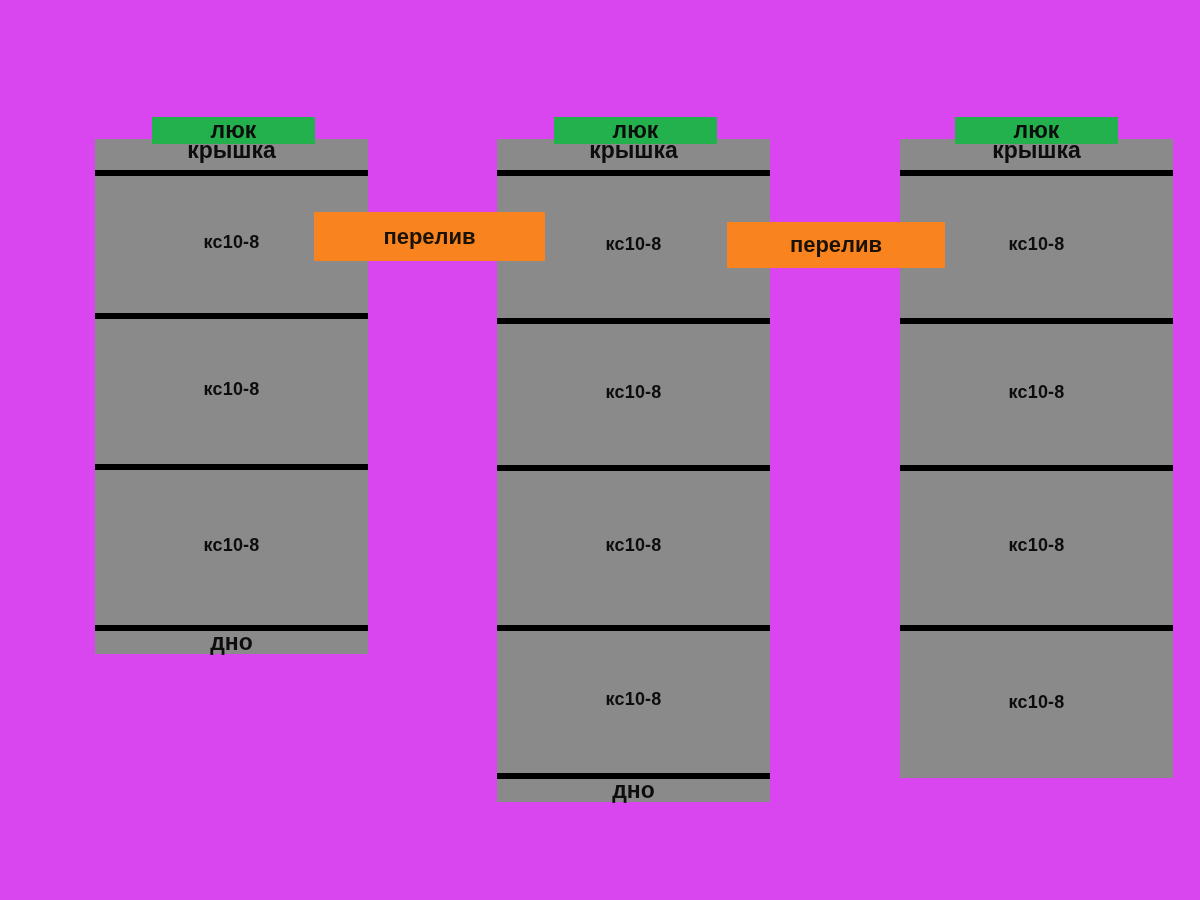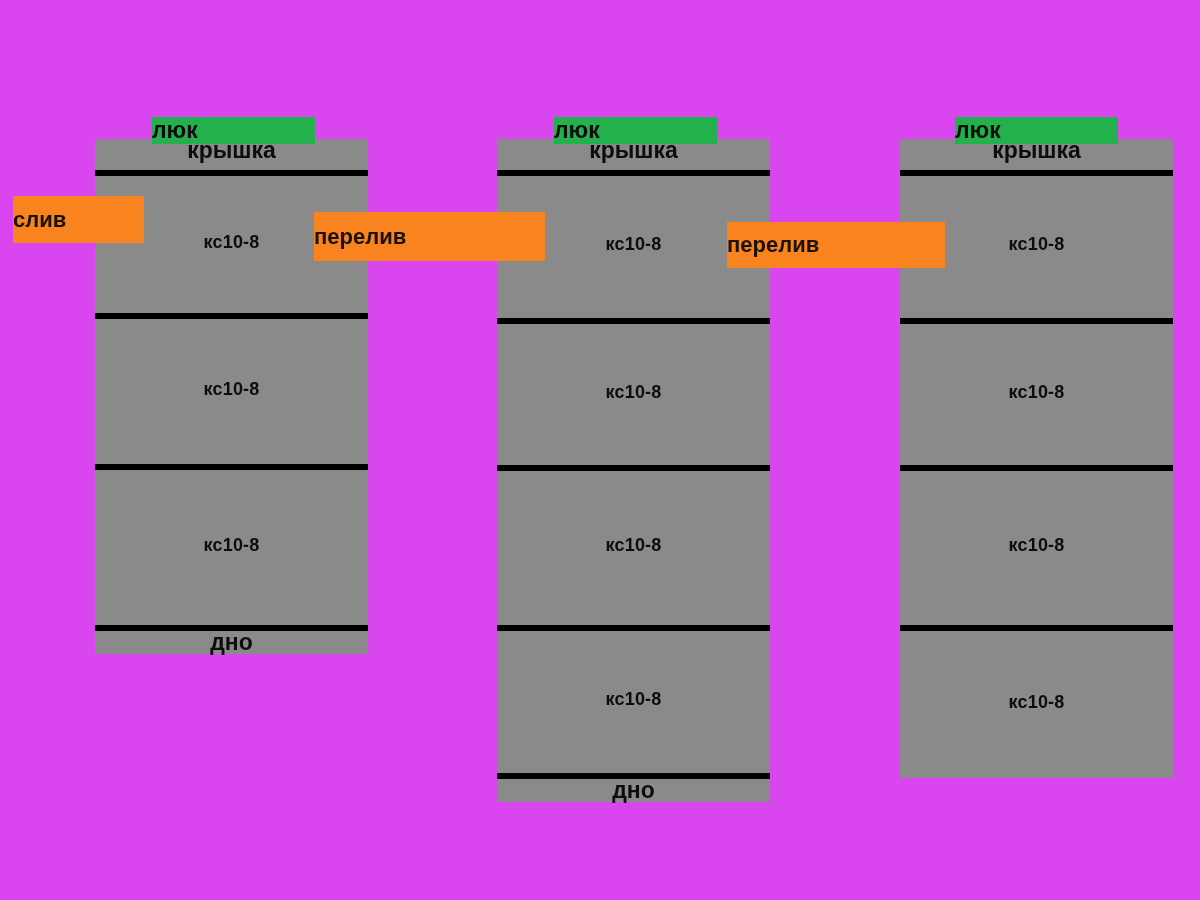--- a/index.html
+++ b/index.html
@@ -68,21 +68,21 @@
     line-height: 1;
     white-space: nowrap;
   }
 
   
   .chip {
     position: absolute;
     box-sizing: border-box;
     display: flex;
     align-items: center;
-    justify-content: flex-start;
+    justify-content: center;
     font-size: 22px;
     font-weight: bold;
     color: #1a1205;
     white-space: nowrap;
     line-height: 1;
   }
   .chip-hatch {
     background: #22b14c;
     font-size: 23px;
     color: #0d0d0d;
@@ -187,23 +187,20 @@
   </div>
 
   <div class="chip chip-hatch" style="left:554px; top:117px; width:163px; height:27px;">
     <span>люк</span>
   </div>
 
   <div class="chip chip-hatch" style="left:955px; top:117px; width:163px; height:27px;">
     <span>люк</span>
   </div>
 
-  <div class="chip chip-flow" style="left:13px; top:196px; width:131px; height:47px;">
-    <span>слив</span>
-  </div>
 
   <div class="chip chip-flow" style="left:314px; top:212px; width:231px; height:49px;">
     <span>перелив</span>
   </div>
 
   <div class="chip chip-flow" style="left:727px; top:222px; width:218px; height:46px;">
     <span>перелив</span>
   </div>
 
 </div>

